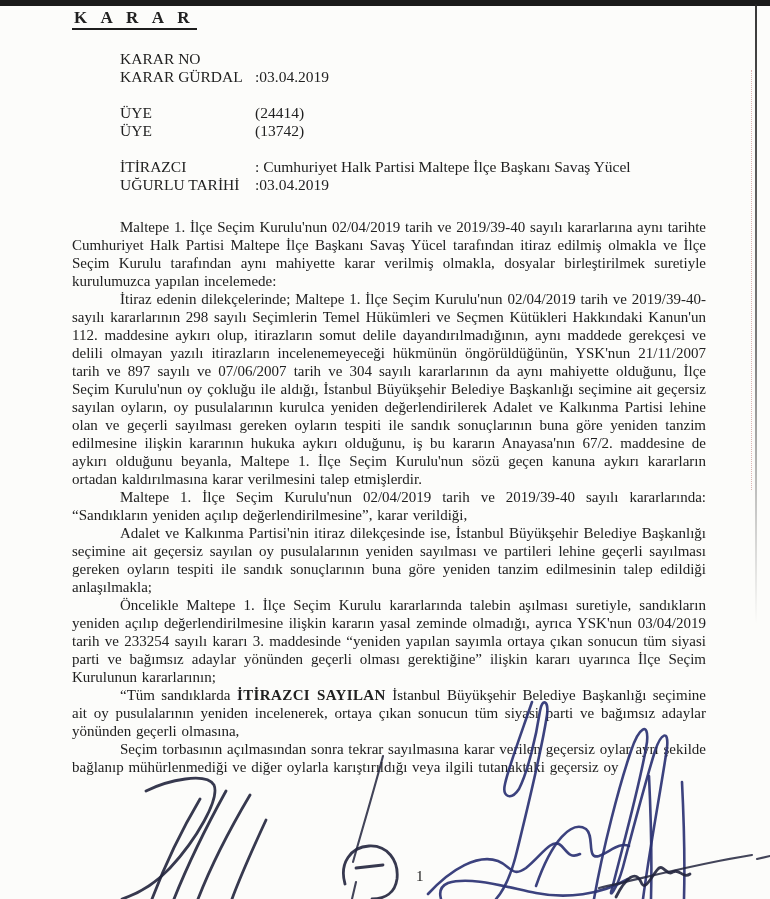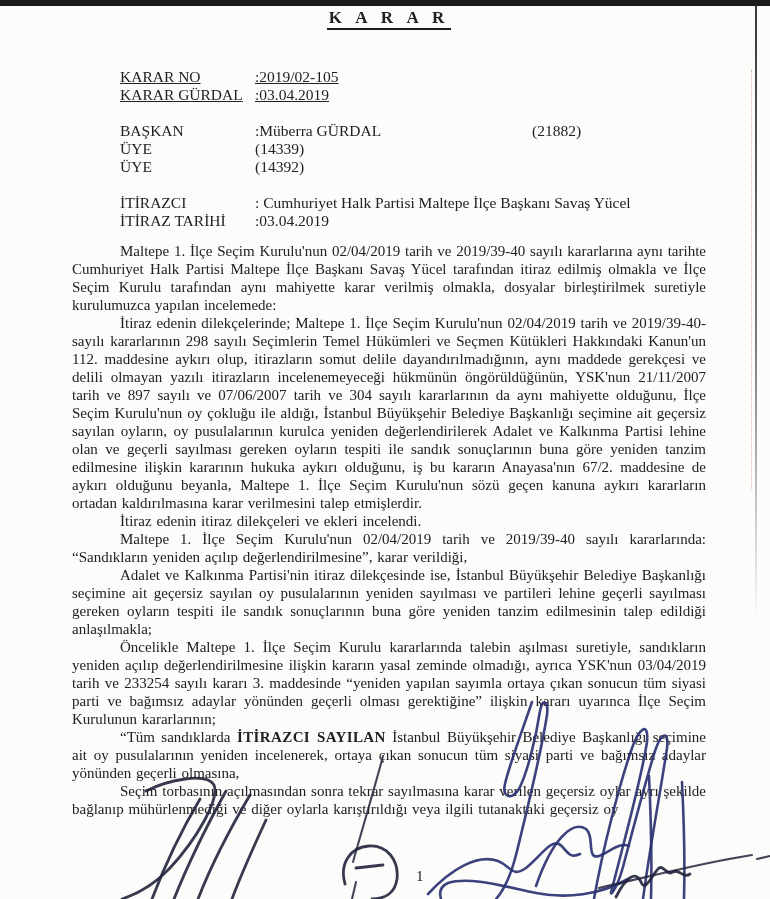--- a/index.html
+++ b/index.html
@@ -18,32 +18,32 @@
   .scan-line{
     position:absolute;top:4px;left:755px;width:2px;height:620px;
     background:linear-gradient(180deg,rgba(35,35,35,.9) 0%,rgba(55,55,55,.65) 55%,rgba(90,90,90,0) 100%);
   }
   .binder-dots{
     position:absolute;top:70px;left:751px;width:0;height:420px;
     border-left:1px dotted rgba(196,118,118,.55);
   }
   
   .content{position:absolute;left:72px;top:8px;width:634px;}
-  .title{margin:0;text-align:center;font-size:17px;font-weight:bold;}
+  .title{margin:0;text-align:left;font-size:17px;font-weight:bold;}
   .title span{letter-spacing:5px;border-bottom:2px solid #1d1d1d;padding:0 2px 1px 2px;}
   .kv{font-size:15.5px;line-height:18px;}
-  .kv-meta{margin:24px 0 0 48px;text-decoration:underline;}
+  .kv-meta{margin:6px 0 0 48px;}
   .kv-board{margin:18px 0 0 48px;}
   .kv-obj{margin:18px 0 7px 48px;}
   .row{display:flex;align-items:flex-start;}
   .lab{flex:none;width:135px;white-space:nowrap;}
   .val{flex:none;width:277px;white-space:nowrap;}
   .valwrap{flex:1;width:auto;white-space:normal;text-align:justify;font-family:Liberation Serif, serif;}
   .num{flex:none;white-space:pre;}
-  .body{margin-top:12px;font-size:15px;line-height:18px;font-family:Liberation Serif, serif;}
+  .body{margin-top:24px;font-size:15px;line-height:18px;font-family:Liberation Serif, serif;}
   .body p{margin:0;text-indent:48px;text-align:justify;word-spacing:1px;}
   .body b{font-weight:bold;letter-spacing:.4px;}
   .pageno{position:absolute;left:416px;top:868px;font-size:15px;}
   
   .sig{position:absolute;top:0;left:0;pointer-events:none;}
   .ink{fill:none;stroke:var(--ink,#2b3273);stroke-width:2.6;stroke-linecap:round;stroke-opacity:.92;}
   .ink-dark{fill:none;stroke:var(--ink-dark,#20223a);stroke-width:2.8;stroke-linecap:round;stroke-opacity:.9;}
   .ink-thin{fill:none;stroke:var(--ink-dark,#20223a);stroke-width:2.1;stroke-linecap:round;stroke-opacity:.85;}
 </style>
 </head>
@@ -52,59 +52,52 @@
 <div class="page">
 
   <h1 class="title content" style="position:absolute;"><span>K A R A R</span></h1>
 
   <div class="content" style="top:26px;">
     <div style="height:18px;"></div>
 
     <div class="kv kv-meta">
       <div class="row">
         <span class="lab">KARAR NO</span>
-        <span class="val">:2019/02-105</span>
       </div>
       <div class="row">
         <span class="lab">KARAR GÜRDAL</span>
         <span class="val">:03.04.2019</span>
       </div>
     </div>
 
     <div class="kv kv-board">
       <div class="row">
-        <span class="lab">BAŞKAN</span>
-        <span class="val">:Müberra GÜRDAL</span>
-        <span class="num">(21882)</span>
+        <span class="lab">ÜYE</span>
+        <span class="num">(24414)</span>
       </div>
       <div class="row">
         <span class="lab">ÜYE</span>
-        <span class="num">(14339)</span>
-      </div>
-      <div class="row">
-        <span class="lab">ÜYE</span>
-        <span class="num">(14392)</span>
+        <span class="num">(13742)</span>
       </div>
     </div>
 
     <div class="kv kv-obj">
       <div class="row">
         <span class="lab">İTİRAZCI</span>
         <span class="valwrap">: Cumhuriyet Halk Partisi Maltepe İlçe Başkanı Savaş Yücel</span>
       </div>
       <div class="row">
-        <span class="lab">İTİRAZ TARİHİ</span>
+        <span class="lab">UĞURLU TARİHİ</span>
         <span class="valwrap">:03.04.2019</span>
       </div>
     </div>
 
     <div class="body">
       <p>Maltepe 1. İlçe Seçim Kurulu'nun 02/04/2019 tarih ve 2019/39-40 sayılı kararlarına aynı tarihte Cumhuriyet Halk Partisi Maltepe İlçe Başkanı Savaş Yücel tarafından itiraz edilmiş olmakla ve İlçe Seçim Kurulu tarafından aynı mahiyette karar verilmiş olmakla, dosyalar birleştirilmek suretiyle kurulumuzca yapılan incelemede:</p>
       <p>İtiraz edenin dilekçelerinde; Maltepe 1. İlçe Seçim Kurulu'nun 02/04/2019 tarih ve 2019/39-40-sayılı kararlarının 298 sayılı Seçimlerin Temel Hükümleri ve Seçmen Kütükleri Hakkındaki Kanun'un 112. maddesine aykırı olup, itirazların somut delile dayandırılmadığının, aynı maddede gerekçesi ve delili olmayan yazılı itirazların incelenemeyeceği hükmünün öngörüldüğünün, YSK'nun 21/11/2007 tarih ve 897 sayılı ve 07/06/2007 tarih ve 304 sayılı kararlarının da aynı mahiyette olduğunu, İlçe Seçim Kurulu'nun oy çokluğu ile aldığı, İstanbul Büyükşehir Belediye Başkanlığı seçimine ait geçersiz sayılan oyların, oy pusulalarının kurulca yeniden değerlendirilerek Adalet ve Kalkınma Partisi lehine olan ve geçerli sayılması gereken oyların tespiti ile sandık sonuçlarının buna göre yeniden tanzim edilmesine ilişkin kararının hukuka aykırı olduğunu, iş bu kararın Anayasa'nın 67/2. maddesine de aykırı olduğunu beyanla, Maltepe 1. İlçe Seçim Kurulu'nun sözü geçen kanuna aykırı kararların ortadan kaldırılmasına karar verilmesini talep etmişlerdir.</p>
-      <p>İtiraz edenin itiraz dilekçeleri ve ekleri incelendi.</p>
       <p>Maltepe 1. İlçe Seçim Kurulu'nun 02/04/2019 tarih ve 2019/39-40 sayılı kararlarında: “Sandıkların yeniden açılıp değerlendirilmesine”, karar verildiği,</p>
       <p>Adalet ve Kalkınma Partisi'nin itiraz dilekçesinde ise, İstanbul Büyükşehir Belediye Başkanlığı seçimine ait geçersiz sayılan oy pusulalarının yeniden sayılması ve partileri lehine geçerli sayılması gereken oyların tespiti ile sandık sonuçlarının buna göre yeniden tanzim edilmesinin talep edildiği anlaşılmakla;</p>
       <p>Öncelikle Maltepe 1. İlçe Seçim Kurulu kararlarında talebin aşılması suretiyle, sandıkların yeniden açılıp değerlendirilmesine ilişkin kararın yasal zeminde olmadığı, ayrıca YSK'nun 03/04/2019 tarih ve 233254 sayılı kararı 3. maddesinde “yeniden yapılan sayımla ortaya çıkan sonucun tüm siyasi parti ve bağımsız adaylar yönünden geçerli olması gerektiğine” ilişkin kararı uyarınca İlçe Seçim Kurulunun kararlarının;</p>
       <p><span>“Tüm sandıklarda </span><b>İTİRAZCI SAYILAN</b><span> İstanbul Büyükşehir Belediye Başkanlığı seçimine ait oy pusulalarının yeniden incelenerek, ortaya çıkan sonucun tüm siyasi parti ve bağımsız adaylar yönünden geçerli olmasına,</span></p>
       <p>Seçim torbasının açılmasından sonra tekrar sayılmasına karar verilen geçersiz oylar ayrı şekilde bağlanıp mühürlenmediği ve diğer oylarla karıştırıldığı veya ilgili tutanaktaki geçersiz oy</p>
     </div>
   </div>
 
   <div class="pageno">1</div>
 

